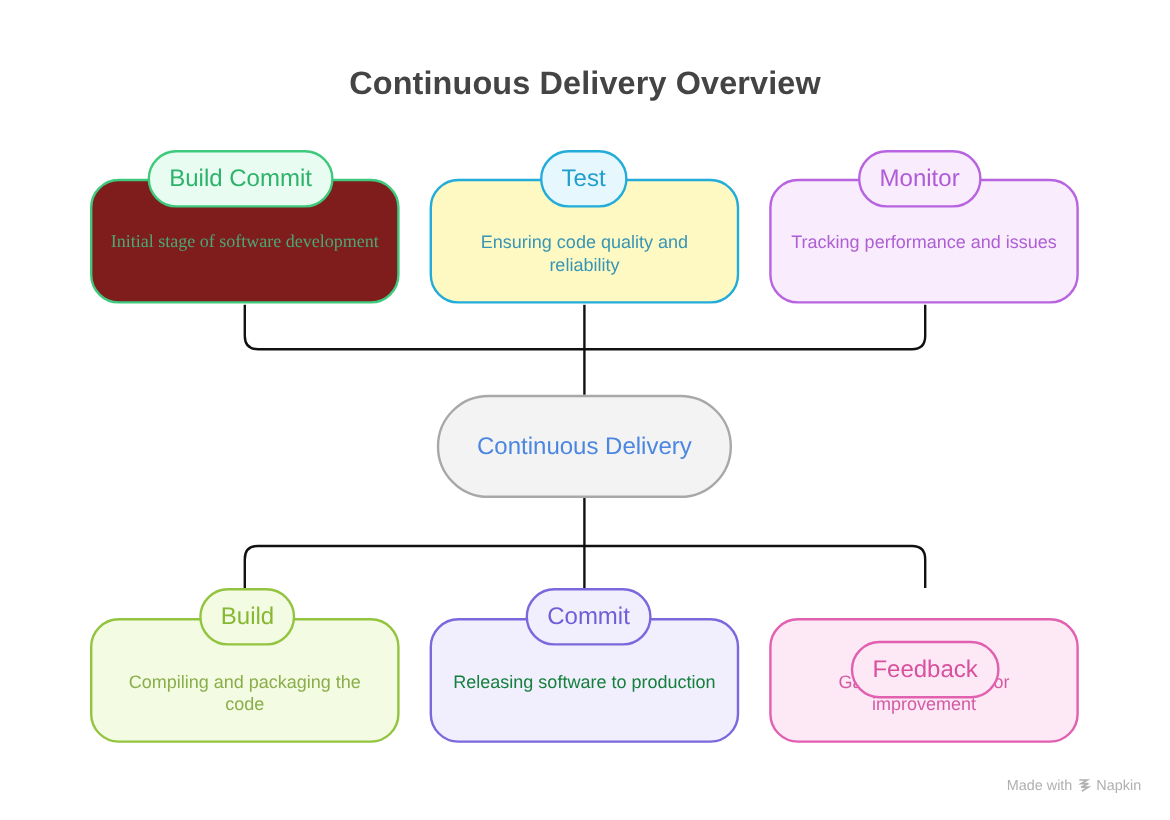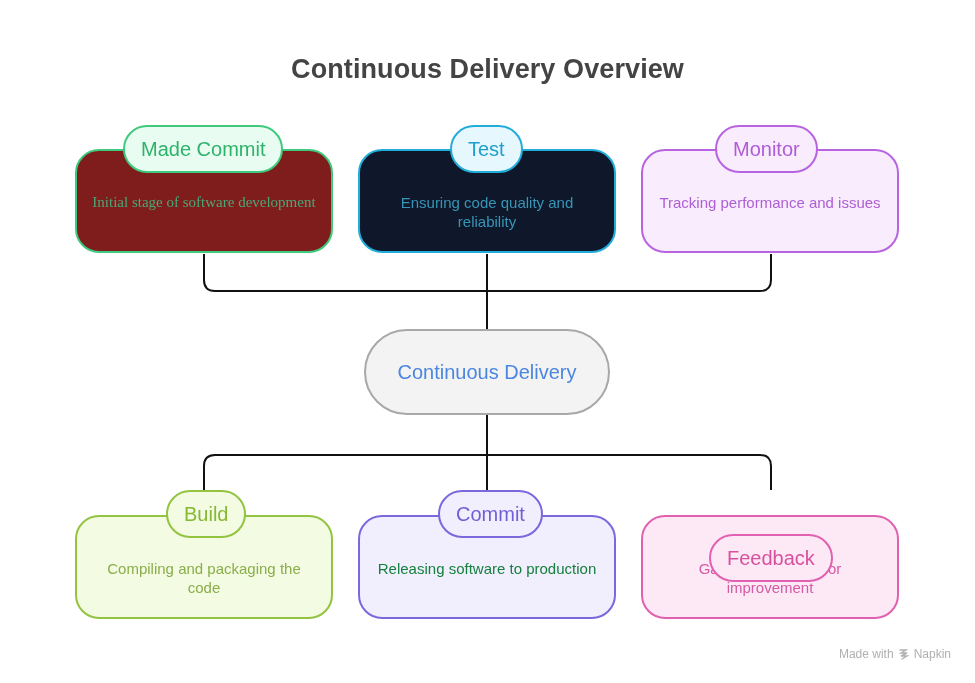--- a/index.html
+++ b/index.html
@@ -25,23 +25,23 @@
     <path d="M487 254 V329"></path>
     <path d="M487 415 V490"></path>
     <path d="M487 455 H215 Q204 455 204 466 V490"></path>
     <path d="M487 455 H760 Q771 455 771 466 V490"></path>
   </g>
 </svg>
 
 <div class="card" style="left: 75px; top: 149px; border-color: rgb(62, 201, 125); background: #7f1d1d; font-family: Liberation Serif, serif;">
   <div class="desc" style="color: rgb(74, 168, 119);">Initial stage of software development</div>
 </div>
-<div class="pill" style="left: 123px; top: 125px; border-color: rgb(62, 201, 125); background: rgb(232, 252, 241); color: rgb(46, 179, 107);">Made Commit</div>
+<div class="pill" style="left: 123px; top: 125px; border-color: rgb(62, 201, 125); background: rgb(232, 252, 241); color: rgb(46, 179, 107);">Build Commit</div>
 
-<div class="card" style="left: 358px; top: 149px; border-color: rgb(34, 172, 217); background: #0f172a;">
+<div class="card" style="left: 358px; top: 149px; border-color: rgb(34, 172, 217); background: #fef9c3;">
   <div class="desc" style="color: rgb(55, 149, 182);">Ensuring code quality and reliability</div>
 </div>
 <div class="pill" style="left: 450px; top: 125px; border-color: rgb(34, 172, 217); background: rgb(230, 247, 253); color: rgb(30, 159, 204);">Test</div>
 
 <div class="card" style="left: 641px; top: 149px; border-color: rgb(184, 100, 224); background: rgb(248, 236, 253);">
   <div class="desc" style="color: rgb(174, 95, 211);">Tracking performance and issues</div>
 </div>
 <div class="pill" style="left: 715px; top: 125px; border-color: rgb(184, 100, 224); background: rgb(248, 236, 253); color: rgb(176, 91, 216);">Monitor</div>
 
 <div class="center">Continuous Delivery</div>

